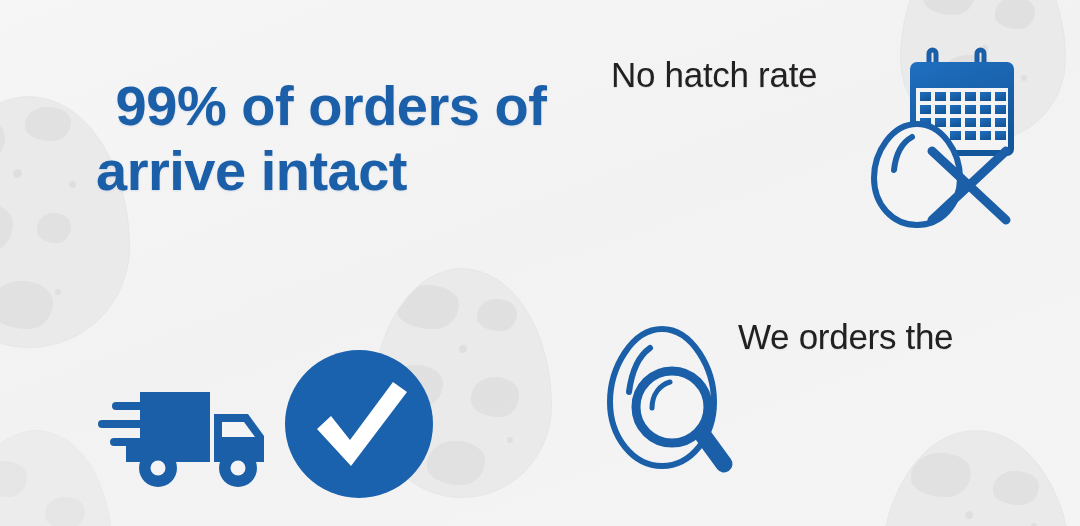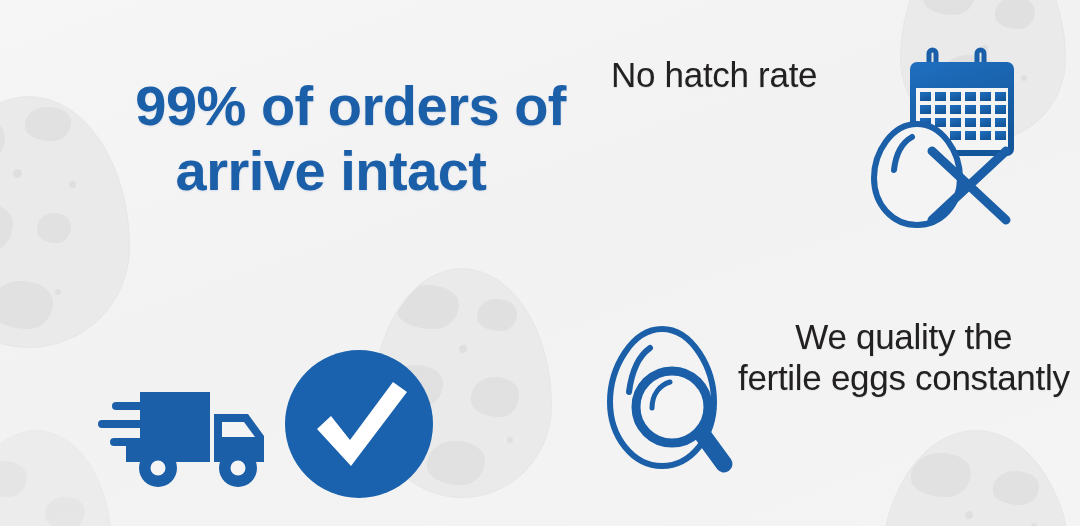--- a/index.html
+++ b/index.html
@@ -45,34 +45,34 @@
     top: 74px;
     width: 470px;
     color: #1b5fa8;
     font-weight: bold;
     font-size: 56px;
     line-height: 1.16;
     letter-spacing: -0.5px;
     text-align: center;
     text-shadow: 0 1px 2px rgba(150,170,195,.30);
   }
-  .headline .l1 { text-align: right; display: block; }
+  .headline .l1 { text-align: center; display: block; }
   .headline .l2 { text-align: left; display: block; }
-  .headline .l3 { text-align: center; display: block; }
+  .headline .l3 { text-align: left; display: block; }
 
   .note {
     position: absolute;
     color: #232021;
     font-size: 35px;
     line-height: 1.18;
     font-weight: 500;
     letter-spacing: -0.3px;
     text-shadow: 0 1px 1px rgba(160,160,165,.25);
   }
-  .note span { display: block; white-space: nowrap; text-align: center; }
+  .note span { display: block; white-space: nowrap; }
   #note-hatch  { left: 611px; top: 54px;  }
   #note-quality{ left: 738px; top: 316px; }
 
   
   .icon { position: absolute; }
   #icon-calendar-egg-x { left: 872px; top: 48px;  width: 148px; height: 188px; }
   #icon-truck          { left: 98px;  top: 380px; width: 182px; height: 110px; }
   #icon-check-circle   { left: 283px; top: 348px; width: 152px; height: 152px; }
   #icon-egg-magnifier  { left: 596px; top: 324px; width: 142px; height: 160px; }
 
@@ -131,22 +131,21 @@
   <div class="headline">
     <span class="l1">99% of orders of</span>
     <span class="l3">arrive intact</span>
   </div>
 
   <div class="note" id="note-hatch">
     <span>No hatch rate</span>
   </div>
 
   <div class="note" id="note-quality">
-    <span>We quality the</span>
-    <span>fertile eggs constantly</span>
+    <span>We orders the</span>
   </div>
 
   <div class="icon" id="icon-calendar-egg-x">
     <svg viewBox="0 0 148 188">
       <defs>
         <linearGradient id="calGrad" x1="0" y1="0" x2="0.4" y2="1">
           <stop offset="0%" stop-color="#1f6fc0"></stop>
           <stop offset="100%" stop-color="#14569a"></stop>
         </linearGradient>
       </defs>

